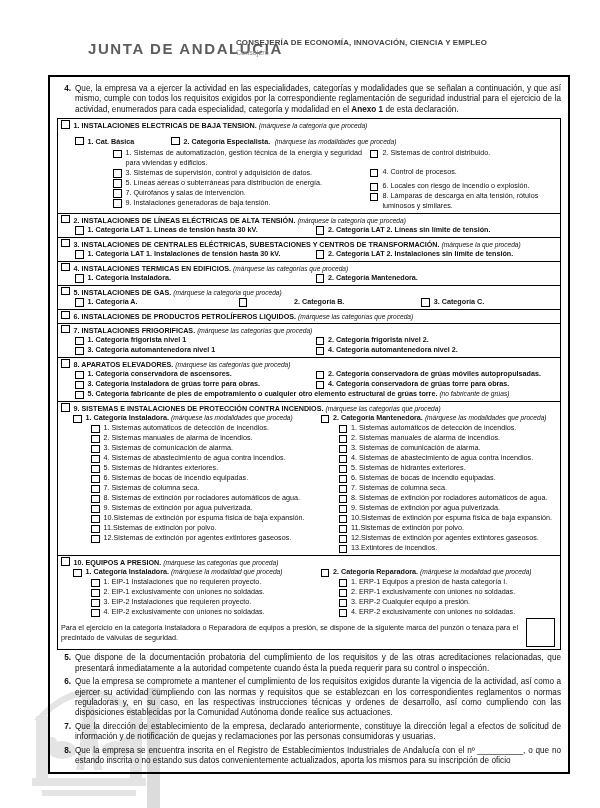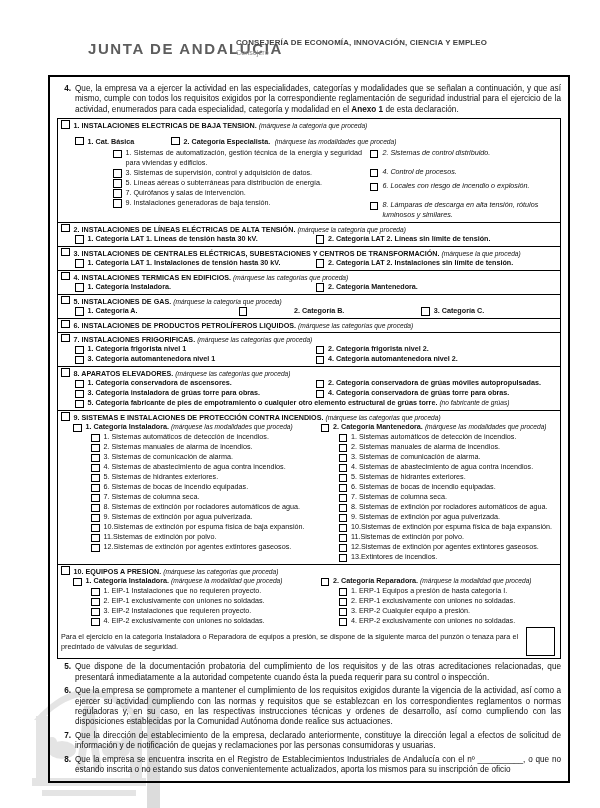--- a/index.html
+++ b/index.html
@@ -33,21 +33,21 @@
   .opt .cb{margin-top:1.5px;}
   .b{font-weight:bold;}
   .row{display:flex;}
   .ml1{margin-left:14px;}
   .w50{width:50%;box-sizing:border-box;} .w34{width:34%;} .w38{width:38%;gap:47px;} .w28{width:28%;}
   
   .s1cat{display:flex;margin-left:14px;}
   .s1cat .c1{width:96px;}
   .s1cols{display:flex;margin-left:52px;}
   .s1l{width:58%;padding-right:8px;box-sizing:border-box;}
-  .s1r{width:42%;font-style:italic;}
+  .s1r{width:42%;}
   .just{text-align:justify;}
   
   .cols2{display:flex;}
   .col{width:50%;box-sizing:border-box;}
   .catrow{display:flex;margin-left:12px;gap:4px;font-size:7.2px;line-height:9.6px;align-items:flex-start;}
   .catrow .cb{margin-top:1.5px;}
   .mods{margin-left:30px;}
   
   .punzon{display:flex;margin-top:1px;gap:8px;align-items:center;}
   .punzon-text{flex:1;font-size:7.2px;line-height:9.4px;text-align:justify;}
@@ -126,21 +126,21 @@
                 <span>2. Sistemas de control distribuido.</span>
               </div>
             <div class="opt" style="margin-top:9px;">
                 <span class="cb"></span>
                 <span>4. Control de procesos.</span>
               </div>
             <div class="opt" style="margin-top:4px;">
                 <span class="cb"></span>
                 <span>6. Locales con riesgo de incendio o explosión.</span>
               </div>
-            <div class="opt" style="margin-top:9px;">
+            <div class="opt" style="">
                 <span class="cb"></span>
                 <span>8. Lámparas de descarga en alta tensión, rótulos luminosos y similares.</span>
               </div>
           </div>
         </div>
       </div>
 
       <div class="sec">
         <div class="sec-h"><span class="cb cbh"></span><span class="sec-title">2. INSTALACIONES DE LÍNEAS ELÉCTRICAS DE ALTA TENSIÓN.</span> <span class="note">(márquese la categoría que proceda)</span></div>
         <div class="row ml1">

